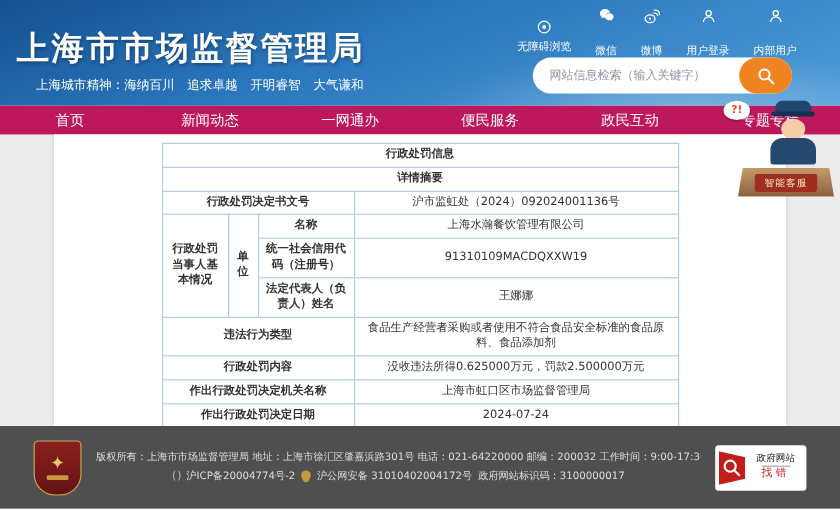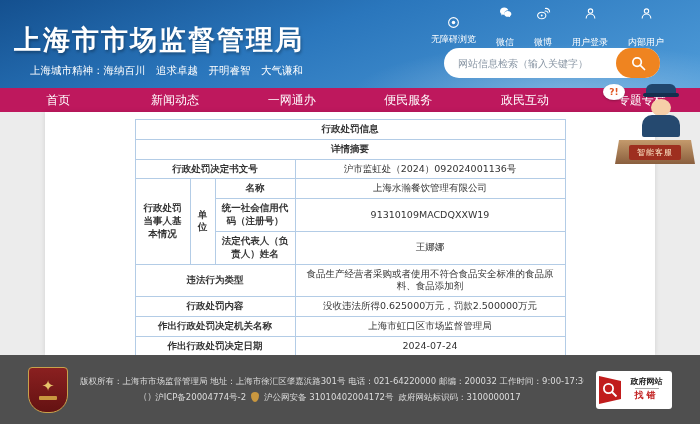--- a/index.html
+++ b/index.html
@@ -63,21 +63,21 @@
   .emblem .bar{width:18px;height:4px;background:#c9973f;border-radius:1px;}
   .ftext{flex:1;text-align:center;font-size:8.5px;line-height:1.5;white-space:nowrap;overflow:hidden;}
   .fline2{display:flex;justify-content:center;align-items:center;gap:5px;margin-top:3px;}
   .ftext a{color:inherit;text-decoration:none;cursor:pointer;}
   .icp-glyph{color:#b9b9b9;font-size:9px;letter-spacing:-1px;}
   .police-glyph{display:inline-block;width:8px;height:10px;background:#c9973f;
     border-radius:50% 50% 50% 50%/35% 35% 65% 65%;}
   .err-badge{width:76px;height:38px;background:#fff;border-radius:3px;display:flex;align-items:center;gap:3px;
     padding:3px;box-sizing:border-box;cursor:pointer;flex:0 0 auto;}
   .err-text{flex:1;display:flex;flex-direction:column;align-items:center;font-size:8px;color:#222;
-    font-weight:bold;line-height:1.25;}
+    font-weight:normal;line-height:1.25;}
   .err-red{color:#c11d1d;border-top:1px solid #aaa;padding-top:1px;margin-top:1px;font-size:9px;letter-spacing:3px;}
 </style>
 </head>
 <body>
 
 <div class="page">
 
   <header class="hdr">
     <div class="util">
       <div class="util-item inline">

